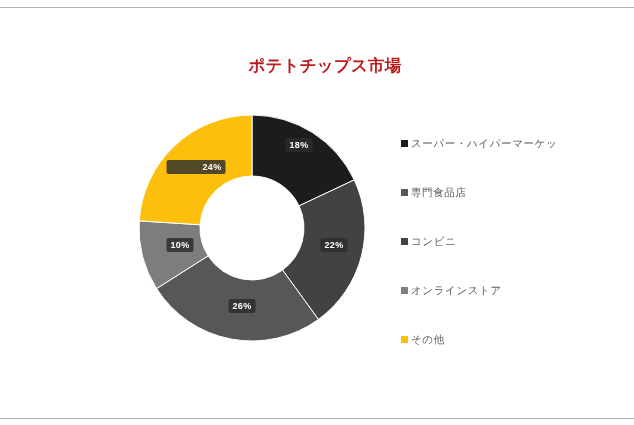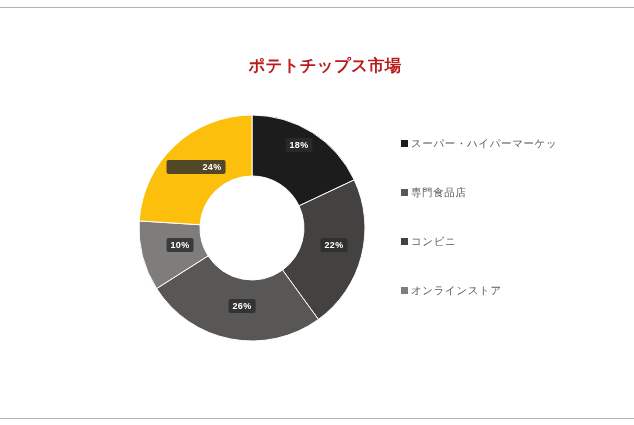--- a/index.html
+++ b/index.html
@@ -146,15 +146,19 @@
         <span class="legend-label">専門食品店</span>
       </div>
       <div class="legend-item">
         <span class="legend-swatch" style="background: rgb(67, 66, 64);"></span>
         <span class="legend-label">コンビニ</span>
       </div>
       <div class="legend-item">
         <span class="legend-swatch" style="background: rgb(126, 125, 123);"></span>
         <span class="legend-label">オンラインストア</span>
       </div>
+      <div class="legend-item">
+        <span class="legend-swatch" style="background: rgb(252, 191, 11);"></span>
+        <span class="legend-label">その他</span>
+      </div>
     </div>
 
 </div>
 
 </body></html>

